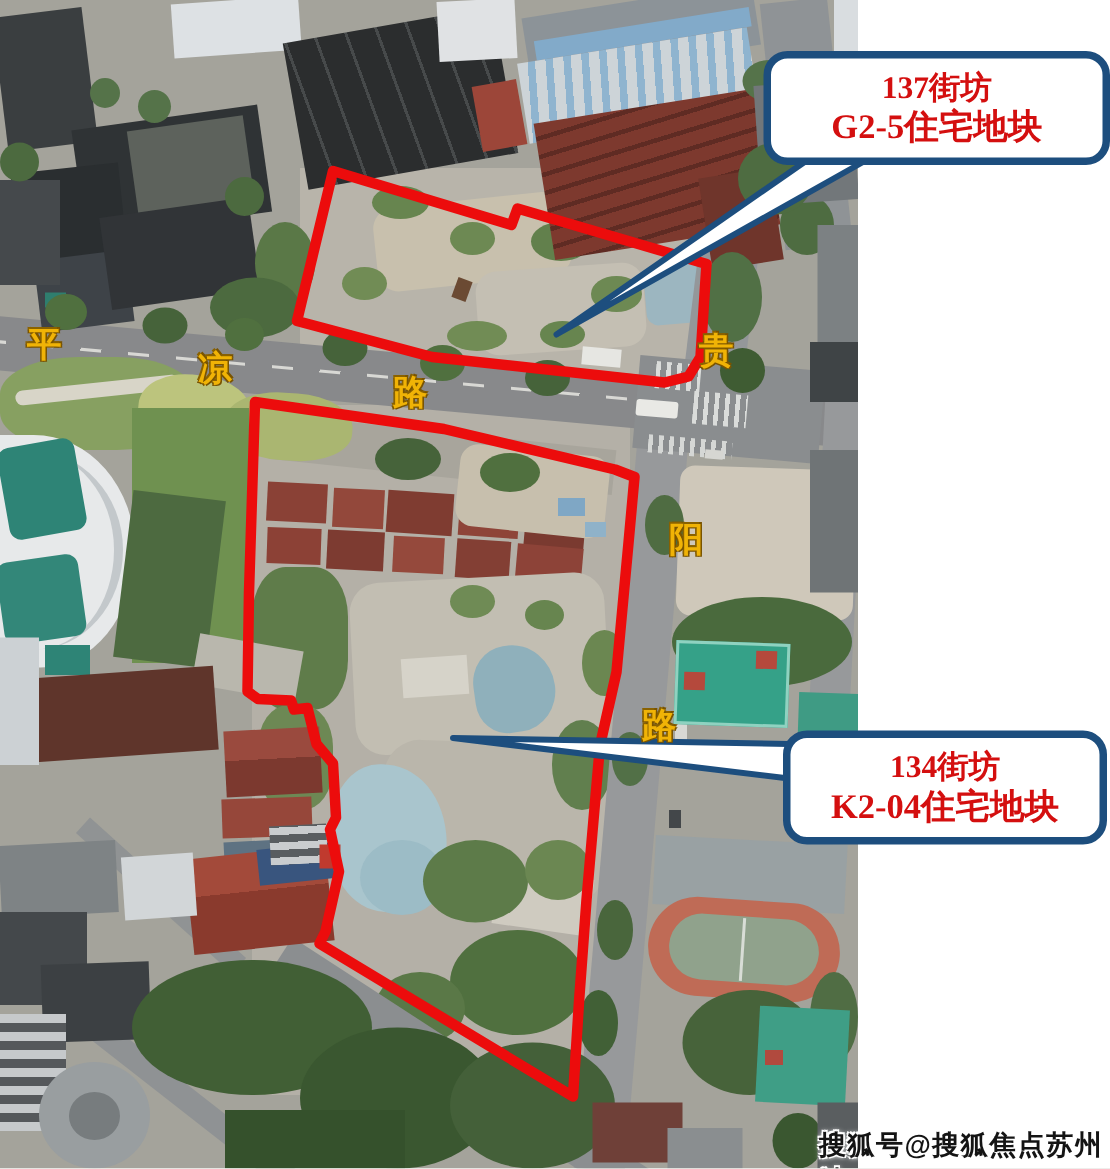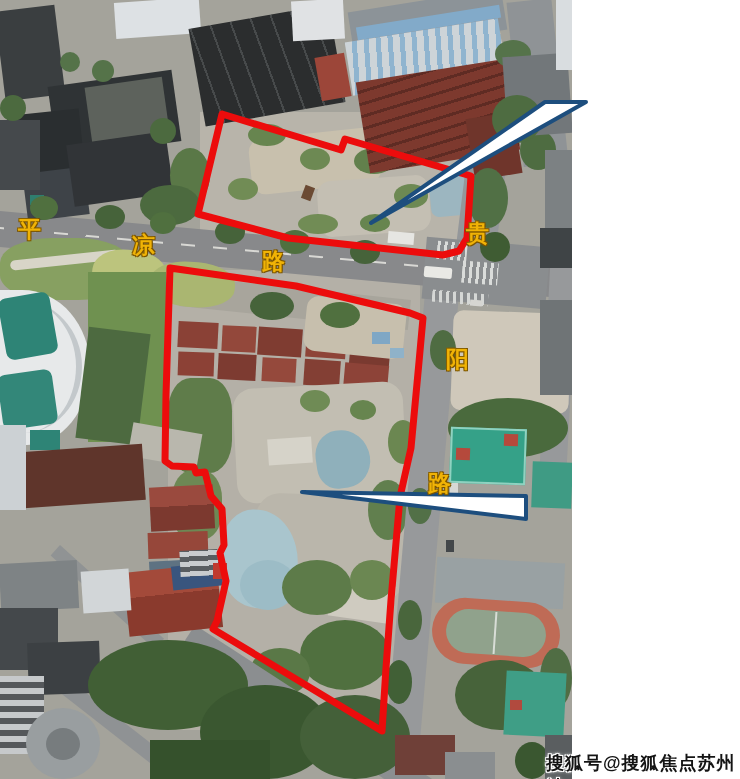--- a/index.html
+++ b/index.html
@@ -212,16 +212,24 @@
     <polygon points="302,492 526,496 526,519" fill="#ffffff" stroke="#1d4e7e" stroke-width="4" stroke-linejoin="round"></polygon>
   </svg>
 
   <div class="road-label" style="left:18px;top:214px;">平</div>
   <div class="road-label" style="left:132px;top:230px;">凉</div>
   <div class="road-label" style="left:262px;top:246px;">路</div>
   <div class="road-label" style="left:466px;top:218px;">贵</div>
   <div class="road-label" style="left:446px;top:344px;">阳</div>
   <div class="road-label" style="left:428px;top:468px;">路</div>
 
+  <div class="callout" style="left:509px;top:34px;width:221px;height:66px;">
+    <div class="l1">137街坊</div>
+    <div class="l2">G2-5住宅地块</div>
+  </div>
+  <div class="callout" style="left:522px;top:487px;width:206px;height:66px;">
+    <div class="l1">134街坊</div>
+    <div class="l2">K2-04住宅地块</div>
+  </div>
 
   <div class="watermark" style="left:546px;top:751px;">搜狐号@搜狐焦点苏州站</div>
 
 </div>
 
 </body></html>

